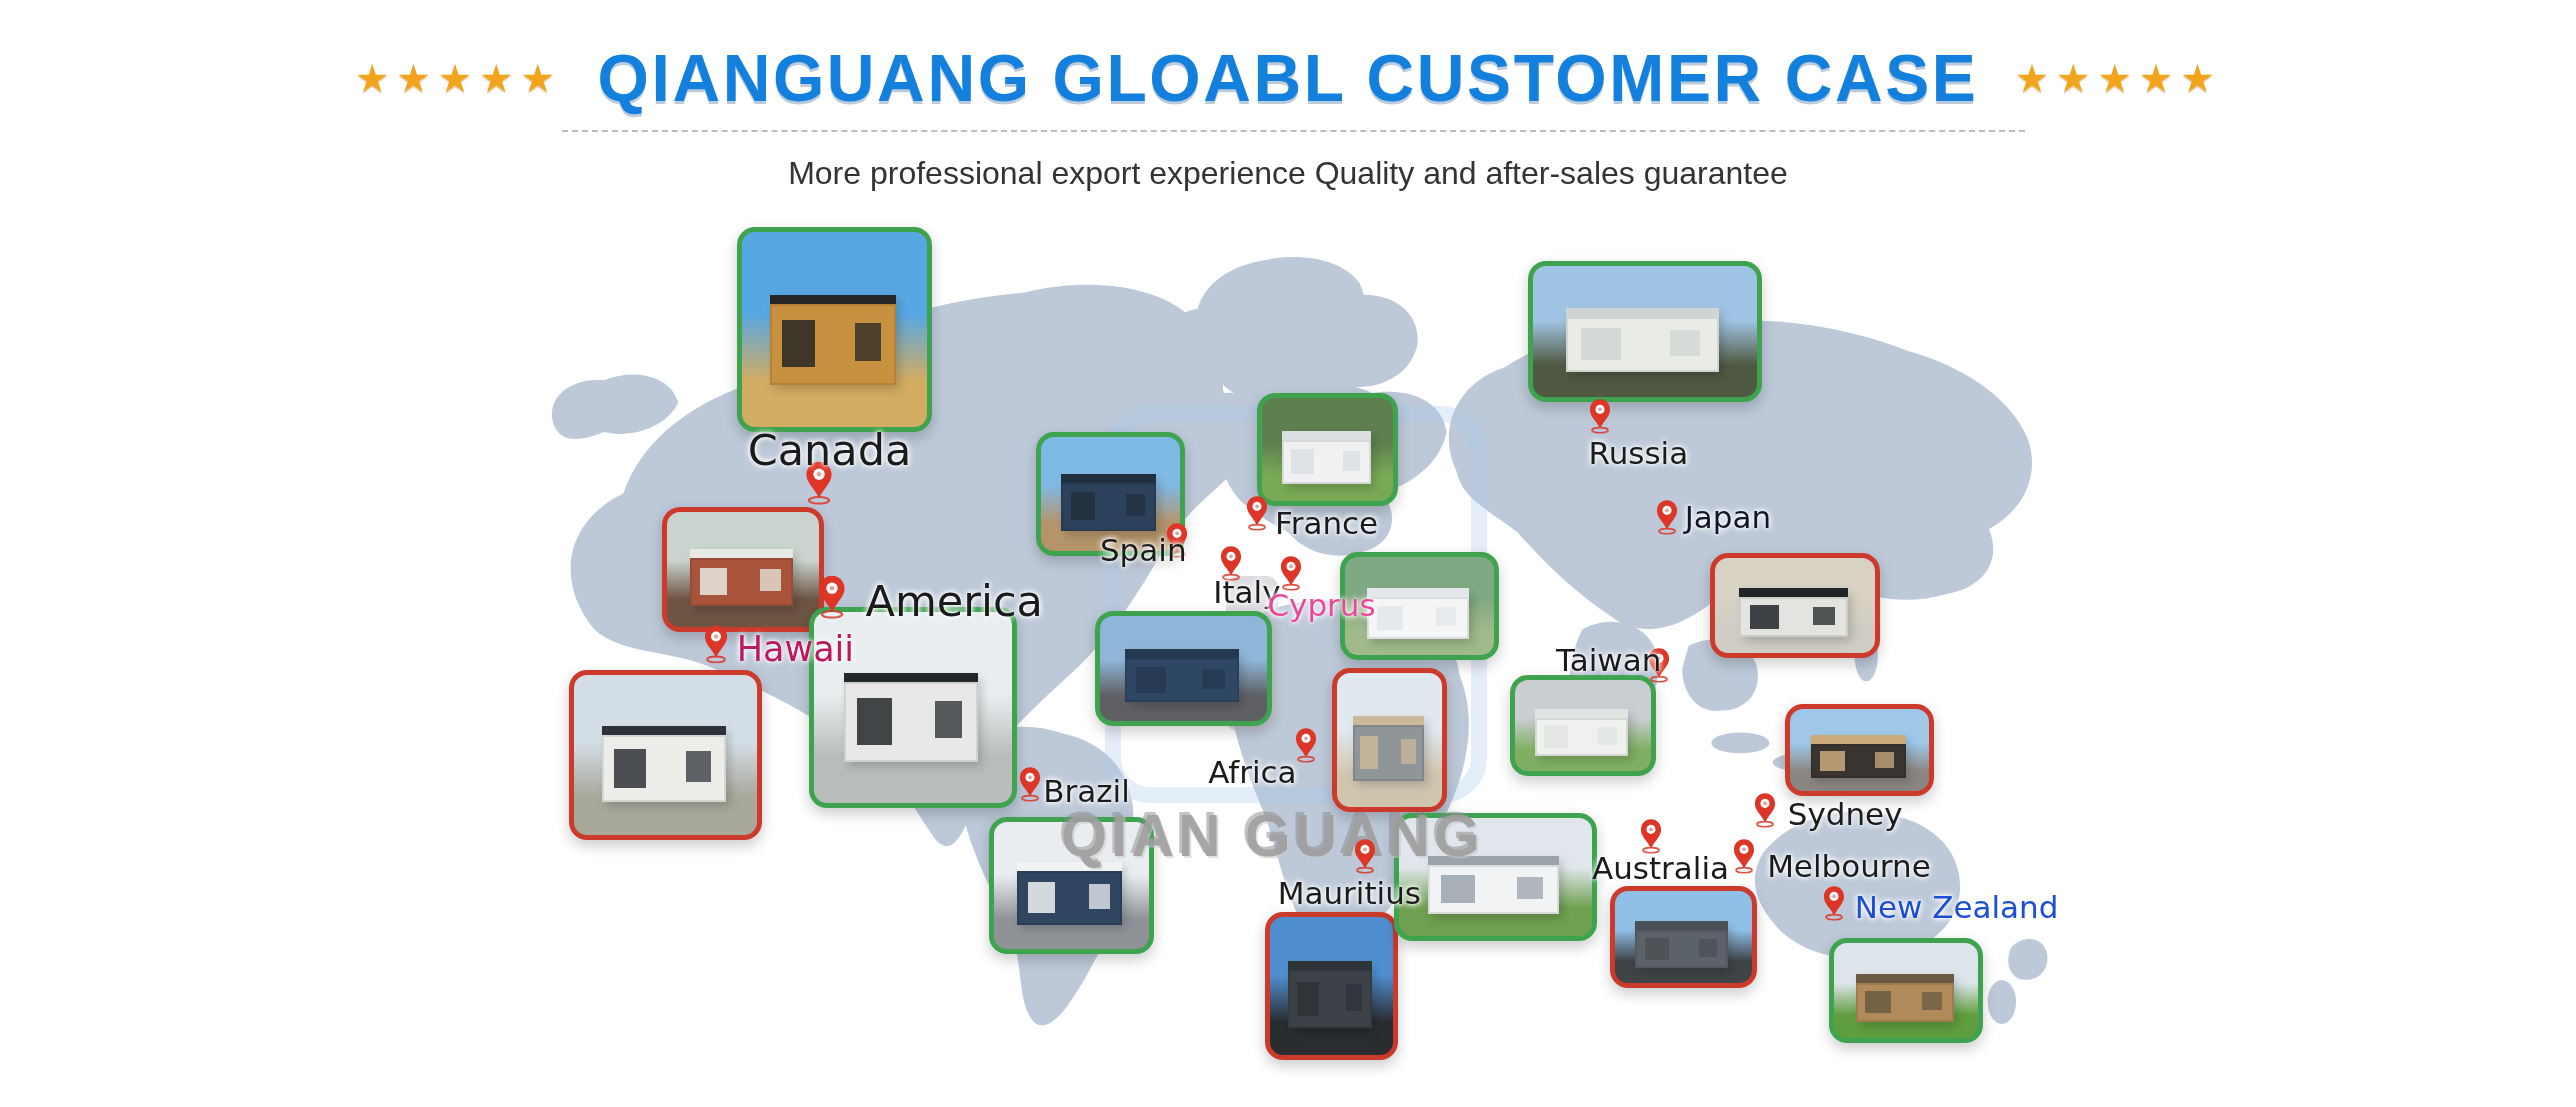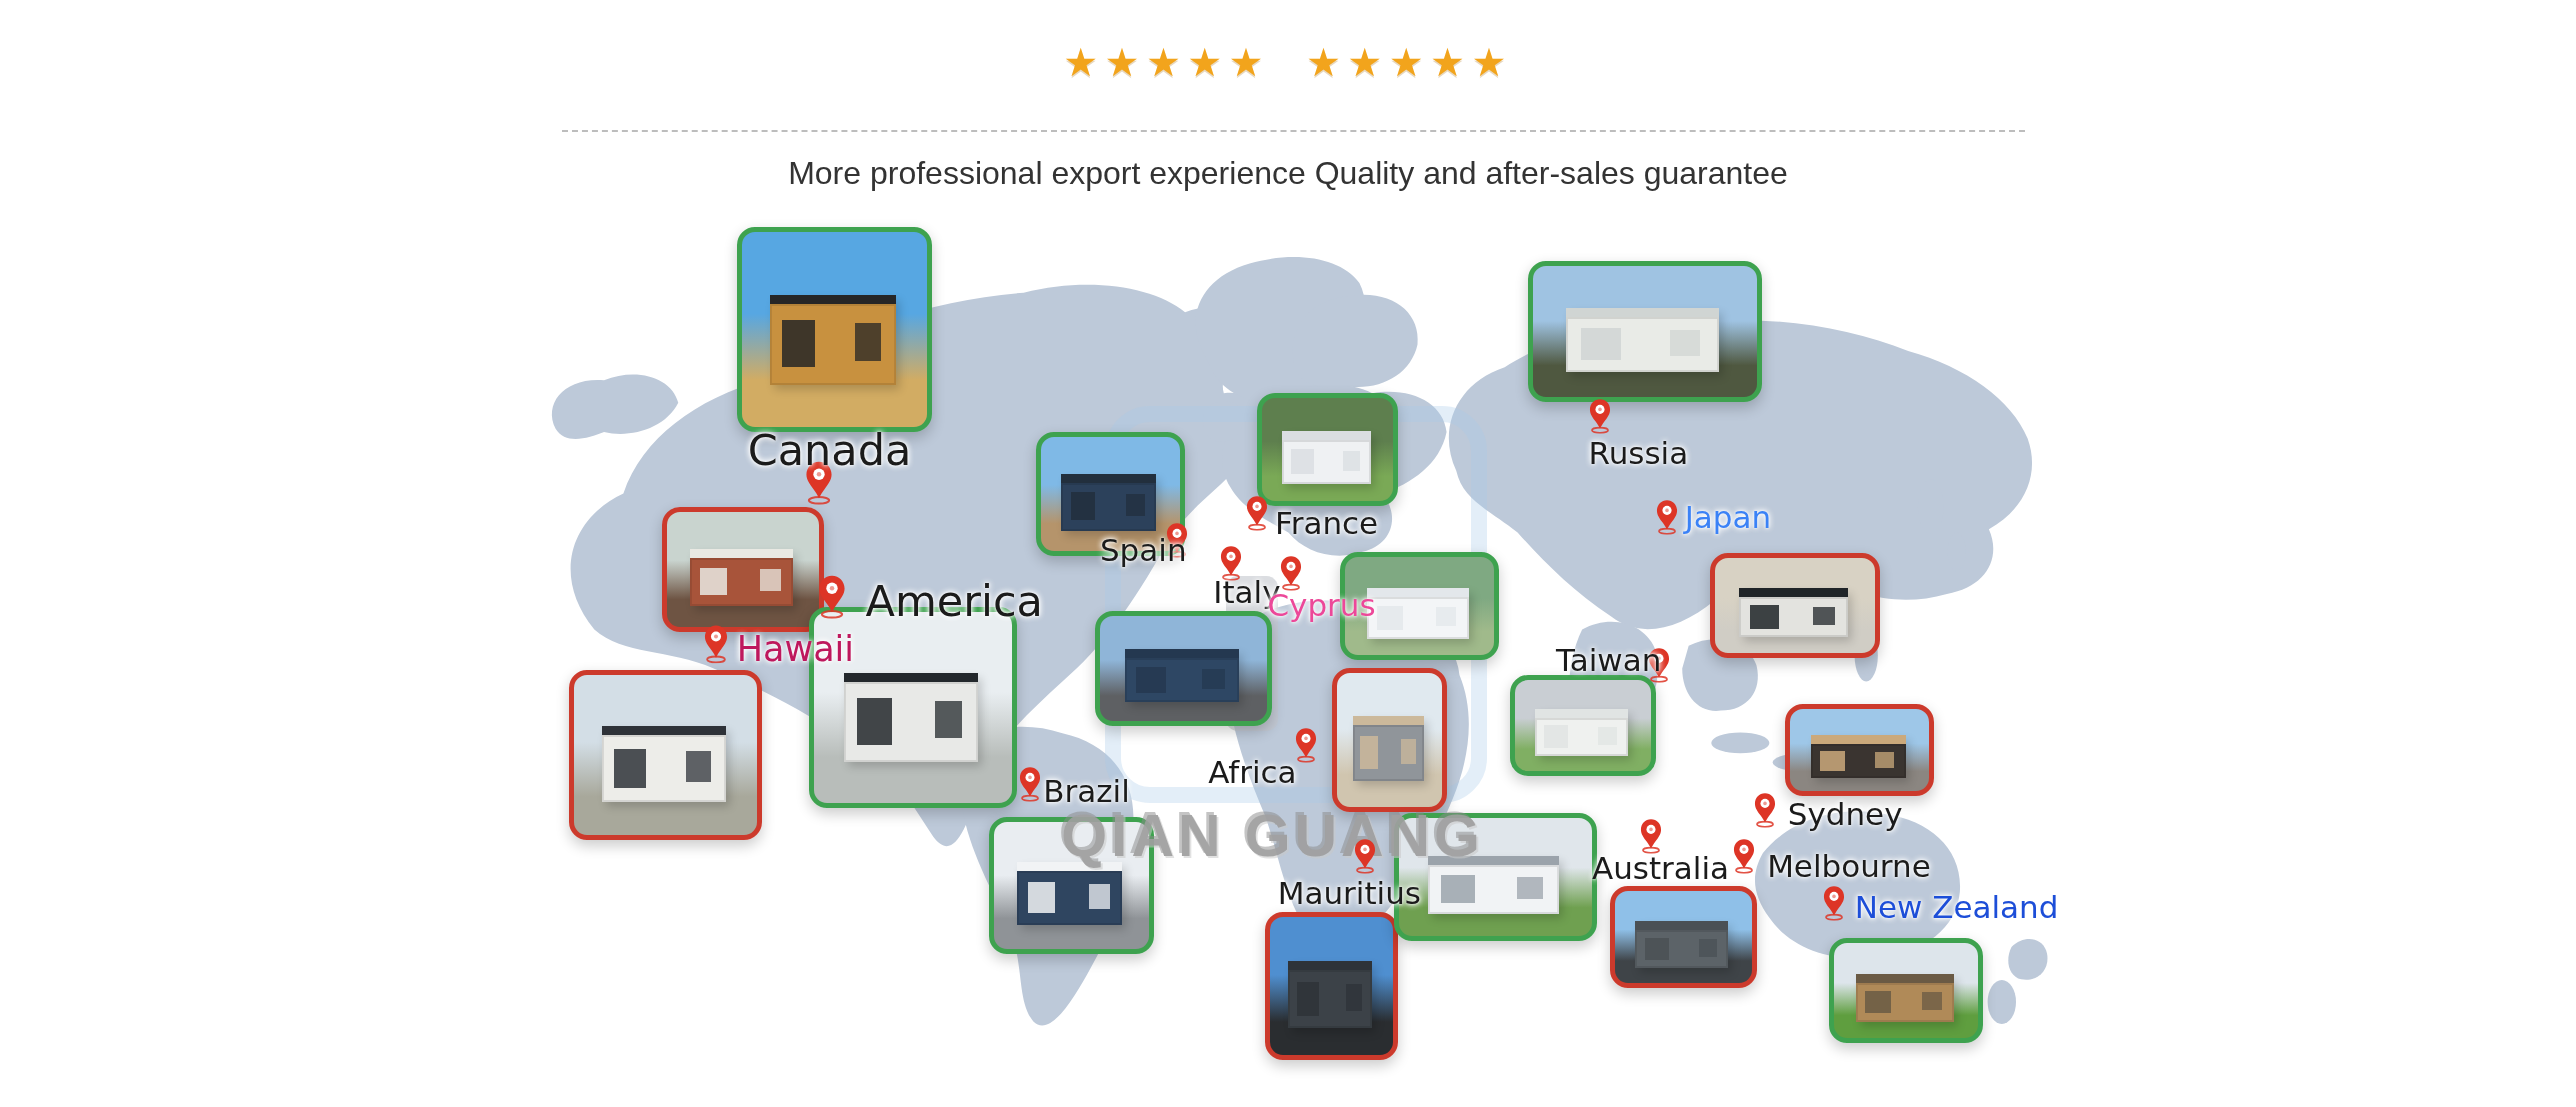--- a/index.html
+++ b/index.html
@@ -78,20 +78,21 @@
   .lbl.sm{font-size:31px;}
   .lbl.center{transform:translate(-50%,-50%);}
 </style>
 </head>
 <body>
 
 <div class="canvas">
 
   <div class="title-row">
     <span class="stars">★★★★★</span>
+    <h1 class="title">QIANGUANG GLOABL CUSTOMER CASE</h1>
     <span class="stars">★★★★★</span>
   </div>
   <div class="divider"></div>
   <div class="subtitle">More professional export experience Quality and after-sales guarantee</div>
 
   <div class="map-area">
 
     <svg class="world" viewBox="0 0 2370 1300" preserveAspectRatio="none" xmlns="http://www.w3.org/2000/svg">
       <path class="land" d="M95,640 C30,560 55,470 140,430 C170,340 260,280 370,250 C470,180 620,130 760,120 C860,95 960,110 1010,150 C1060,130 1120,150 1130,195 C1100,230 1060,240 1070,275 C1120,270 1150,300 1130,340 C1090,410 1020,440 980,510 C930,600 880,670 820,720 C760,775 710,820 690,890 C670,950 650,1000 620,960 C590,915 560,860 500,820 C430,770 350,730 280,700 C210,670 140,680 95,640 Z" fill="#BDC9D9"></path>
       <path class="land" d="M35,330 C15,290 50,250 110,255 C160,235 215,250 225,290 C205,330 150,345 110,335 C85,345 50,355 35,330 Z" fill="#BDC9D9"></path>
@@ -289,21 +290,21 @@
             <circle cx="12" cy="10.9" r="4.3" fill="#fff"></circle>
             <circle cx="12" cy="10.9" r="1.7" fill="#DD3526" opacity=".5"></circle>
           </svg></div>
         <div class="lbl sm" style="left: 61.2%; top: 40.9%; color: rgb(27, 27, 27); margin-left: 12px;">Russia</div>
         <div class="pin sm" style="left: 64.7%; top: 46.8%;"><svg viewBox="0 0 24 34" xmlns="http://www.w3.org/2000/svg">
             <ellipse cx="12" cy="30.6" rx="7.6" ry="2.5" fill="none" stroke="#DD3526" stroke-width="1.6" opacity=".85"></ellipse>
             <path d="M12 1.4 C6.5 1.4 2.5 5.8 2.5 11.2 C2.5 15.3 5.2 18.8 7.7 22.1 C9.3 24.3 11 26.7 12 29.3 C13 26.7 14.7 24.3 16.3 22.1 C18.8 18.8 21.5 15.3 21.5 11.2 C21.5 5.8 17.5 1.4 12 1.4 Z" fill="#DD3526"></path>
             <circle cx="12" cy="10.9" r="4.3" fill="#fff"></circle>
             <circle cx="12" cy="10.9" r="1.7" fill="#DD3526" opacity=".5"></circle>
           </svg></div>
-        <div class="lbl sm" style="left: 65.4%; top: 46.7%; color: #3b82f6;">Japan</div>
+        <div class="lbl sm" style="left: 65.4%; top: 46.7%; color: #0f172a;">Japan</div>
         <div class="pin sm" style="left: 64.4%; top: 60.2%;"><svg viewBox="0 0 24 34" xmlns="http://www.w3.org/2000/svg">
             <ellipse cx="12" cy="30.6" rx="7.6" ry="2.5" fill="none" stroke="#DD3526" stroke-width="1.6" opacity=".85"></ellipse>
             <path d="M12 1.4 C6.5 1.4 2.5 5.8 2.5 11.2 C2.5 15.3 5.2 18.8 7.7 22.1 C9.3 24.3 11 26.7 12 29.3 C13 26.7 14.7 24.3 16.3 22.1 C18.8 18.8 21.5 15.3 21.5 11.2 C21.5 5.8 17.5 1.4 12 1.4 Z" fill="#DD3526"></path>
             <circle cx="12" cy="10.9" r="4.3" fill="#fff"></circle>
             <circle cx="12" cy="10.9" r="1.7" fill="#DD3526" opacity=".5"></circle>
           </svg></div>
         <div class="lbl sm" style="left: 60.4%; top: 59.6%; color: rgb(27, 27, 27);">Taiwan</div>
         <div class="pin sm" style="left: 50.7%; top: 67.4%;"><svg viewBox="0 0 24 34" xmlns="http://www.w3.org/2000/svg">
             <ellipse cx="12" cy="30.6" rx="7.6" ry="2.5" fill="none" stroke="#DD3526" stroke-width="1.6" opacity=".85"></ellipse>
             <path d="M12 1.4 C6.5 1.4 2.5 5.8 2.5 11.2 C2.5 15.3 5.2 18.8 7.7 22.1 C9.3 24.3 11 26.7 12 29.3 C13 26.7 14.7 24.3 16.3 22.1 C18.8 18.8 21.5 15.3 21.5 11.2 C21.5 5.8 17.5 1.4 12 1.4 Z" fill="#DD3526"></path>

